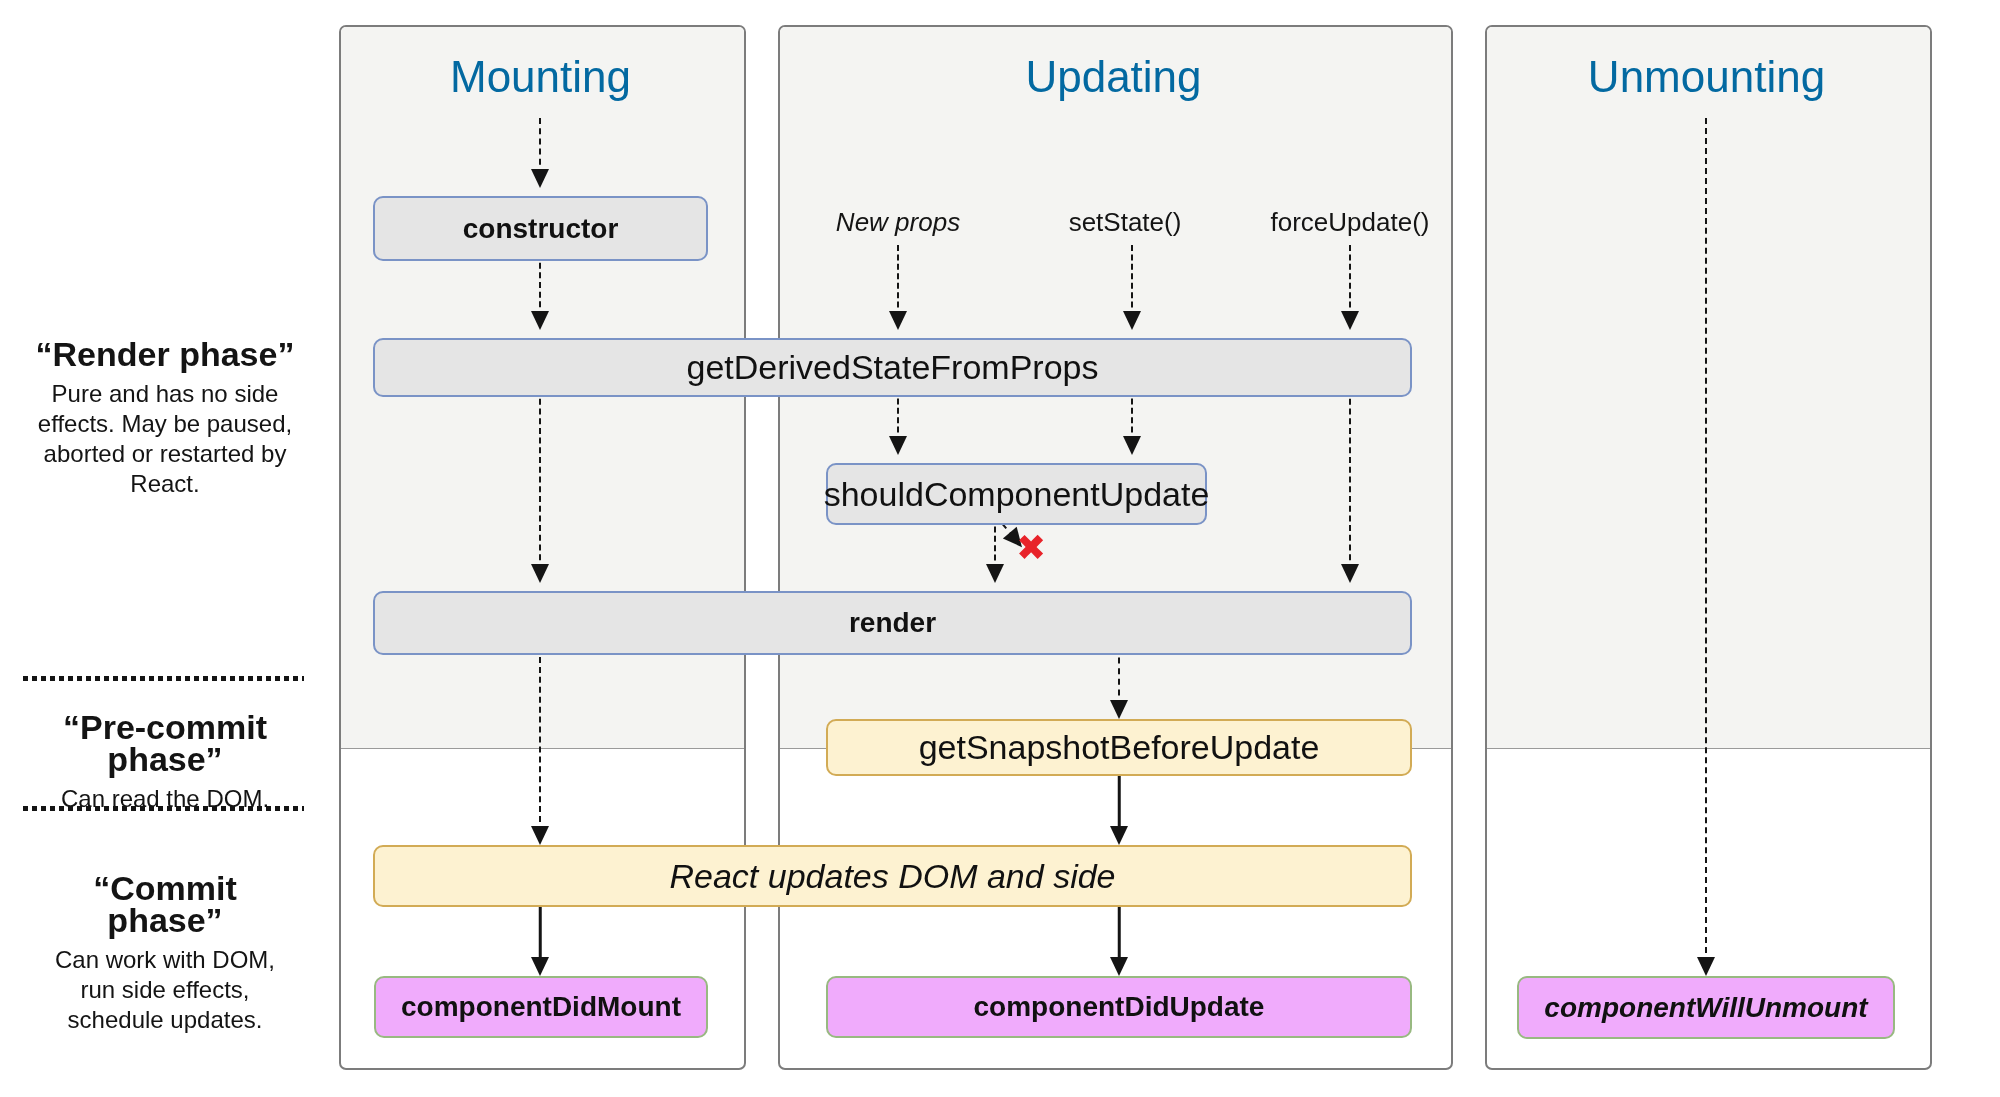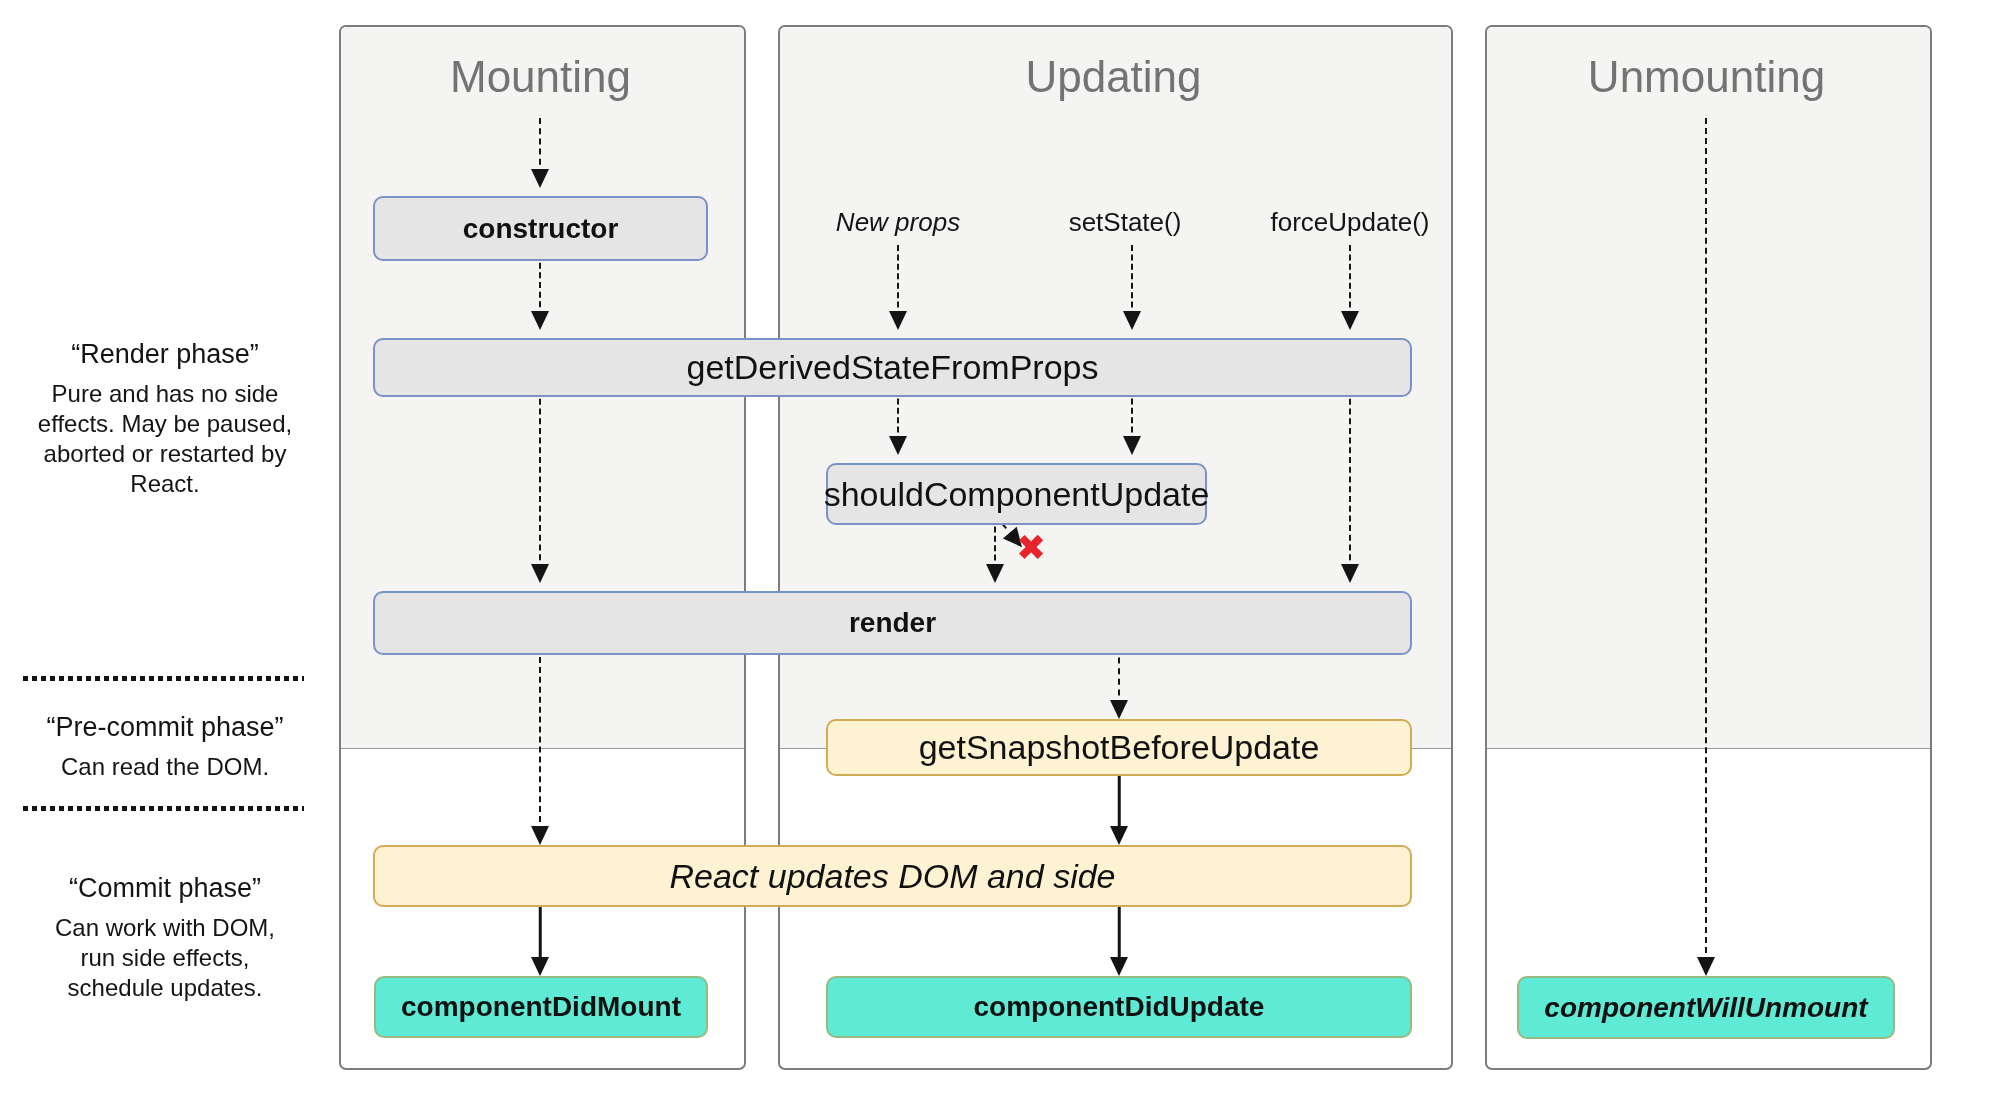--- a/index.html
+++ b/index.html
@@ -11,43 +11,43 @@
   
   .panel{
     position:absolute;top:25px;height:1041px;background:#ffffff;
     border:2px solid #7c7c7c;border-radius:7px;overflow:hidden;
   }
   .panel .phase-top{
     height:721px;background:#f4f4f2;border-bottom:1px solid #9a9a9a;
   }
   .panel-title{
     position:absolute;top:55px;left:0;width:100%;text-align:center;
-    font-size:44px;font-weight:500;line-height:1;color:#737373;
+    font-size:44px;font-weight:500;line-height:1;color:#0369a1;
   }
 
   
   .side-block{position:absolute;text-align:center;}
-  .side-title{font-size:27px;font-weight:400;line-height:32px;}
+  .side-title{font-size:34px;font-weight:700;line-height:32px;}
   .side-desc{font-size:24px;line-height:30px;margin-top:9px;}
   .dotsep{
     position:absolute;left:23px;width:281px;height:5px;
     background:repeating-linear-gradient(90deg,#141414 0 5px,transparent 5px 9px);
   }
 
   
   .box{
     position:absolute;display:flex;align-items:center;justify-content:center;
     border-radius:10px;border:2px solid;box-sizing:border-box;
     font-size:34px;color:#111;z-index:5;
   }
   .box.bold{font-weight:700;font-size:28px;}
   .box.italic{font-style:italic;}
   .box.blue{background:#e5e5e5;border-color:#7a93c6;margin-top:8px;}
   .box.yellow{background:#fdf2d1;border-color:#d2ab55;}
-  .box.green{background:#5eead4;border-color:#98b981;}
+  .box.green{background:#f0abfc;border-color:#98b981;}
 
   
   .trigger{
     position:absolute;width:220px;text-align:center;font-size:26px;line-height:34px;z-index:4;
   }
   .trigger.italic{font-style:italic;}
 
   
   .arrow{position:absolute;width:18px;z-index:3;}
   .arrow .shaft{position:absolute;left:50%;top:0;bottom:13px;transform:translateX(-50%);}

